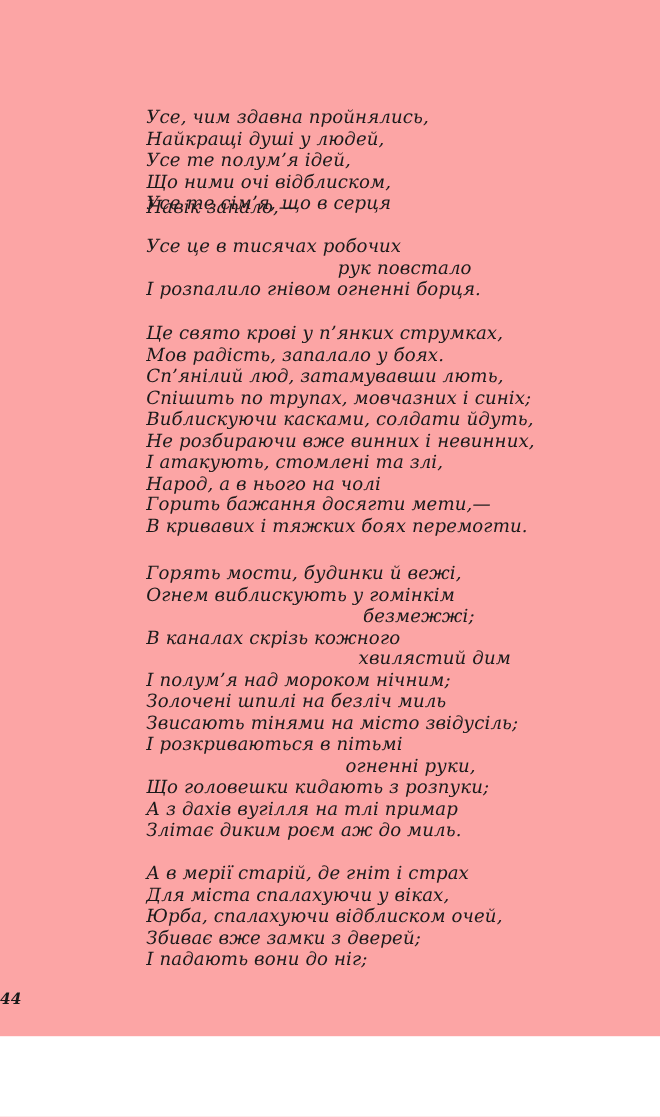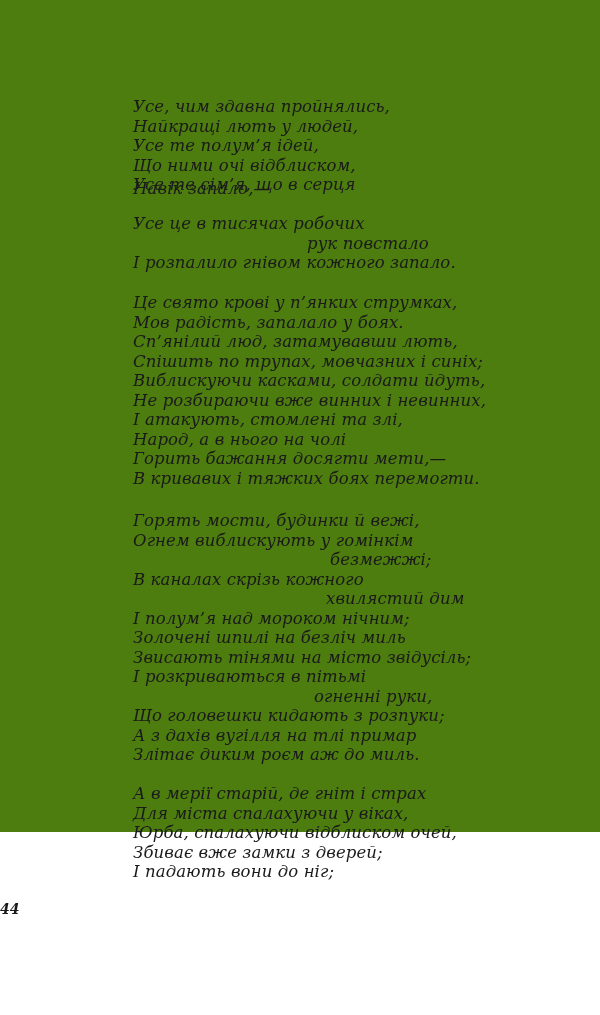--- a/index.html
+++ b/index.html
@@ -1,17 +1,17 @@
 <!DOCTYPE html>
 <html><head>
 <meta charset="utf-8">
 <style>
   html, body { margin:0; padding:0; background:#ffffff; }
   body { width:600px; height:1015px; position:relative; overflow:hidden; }
-  .page { position:absolute; left:0; top:0; width:600px; height:832px; background:#4d7c0f; }
+  .page { position:absolute; left:0; top:0; width:600px; height:942px; background:#fca5a5; }
   .line {
     position:absolute;
     font-family:"DejaVu Serif", "Liberation Serif", serif;
     font-style:italic;
     font-size:16.5px;
     line-height:20px;
     color:#1a1a1a;
     white-space:nowrap;
     letter-spacing:0.1px;
   }
@@ -24,28 +24,28 @@
   }
 </style>
 </head>
 <body>
 
 <div class="page">
   <div>
 
     <div>
       <div class="line" style="left:133px;top:97px">Усе, чим здавна пройнялись,</div>
-      <div class="line" style="left:133px;top:117px">Найкращі лють у людей,</div>
+      <div class="line" style="left:133px;top:117px">Найкращі душі у людей,</div>
       <div class="line" style="left:133px;top:136px">Усе те полум’я ідей,</div>
       <div class="line" style="left:133px;top:156px">Що ними очі відблиском,</div>
       <div class="line" style="left:133px;top:175px">Усе те сім’я, що в серця</div>
       <div class="line" style="left:133px;top:179px">Навік запало,—</div>
       <div class="line" style="left:133px;top:214px">Усе це в тисячах робочих</div>
       <div class="line" style="left:307px;top:234px">рук повстало</div>
-      <div class="line" style="left:133px;top:253px">І розпалило гнівом кожного запало.</div>
+      <div class="line" style="left:133px;top:253px">І розпалило гнівом огненні борця.</div>
     </div>
 
     <div>
       <div class="line" style="left:133px;top:293px">Це свято крові у п’янких струмках,</div>
       <div class="line" style="left:133px;top:313px">Мов радість, запалало у боях.</div>
       <div class="line" style="left:133px;top:332px">Сп’янілий люд, затамувавши лють,</div>
       <div class="line" style="left:133px;top:352px">Спішить по трупах, мовчазних і синіх;</div>
       <div class="line" style="left:133px;top:371px">Виблискуючи касками, солдати йдуть,</div>
       <div class="line" style="left:133px;top:391px">Не розбираючи вже винних і невинних,</div>
       <div class="line" style="left:133px;top:410px">І атакують, стомлені та злі,</div>

